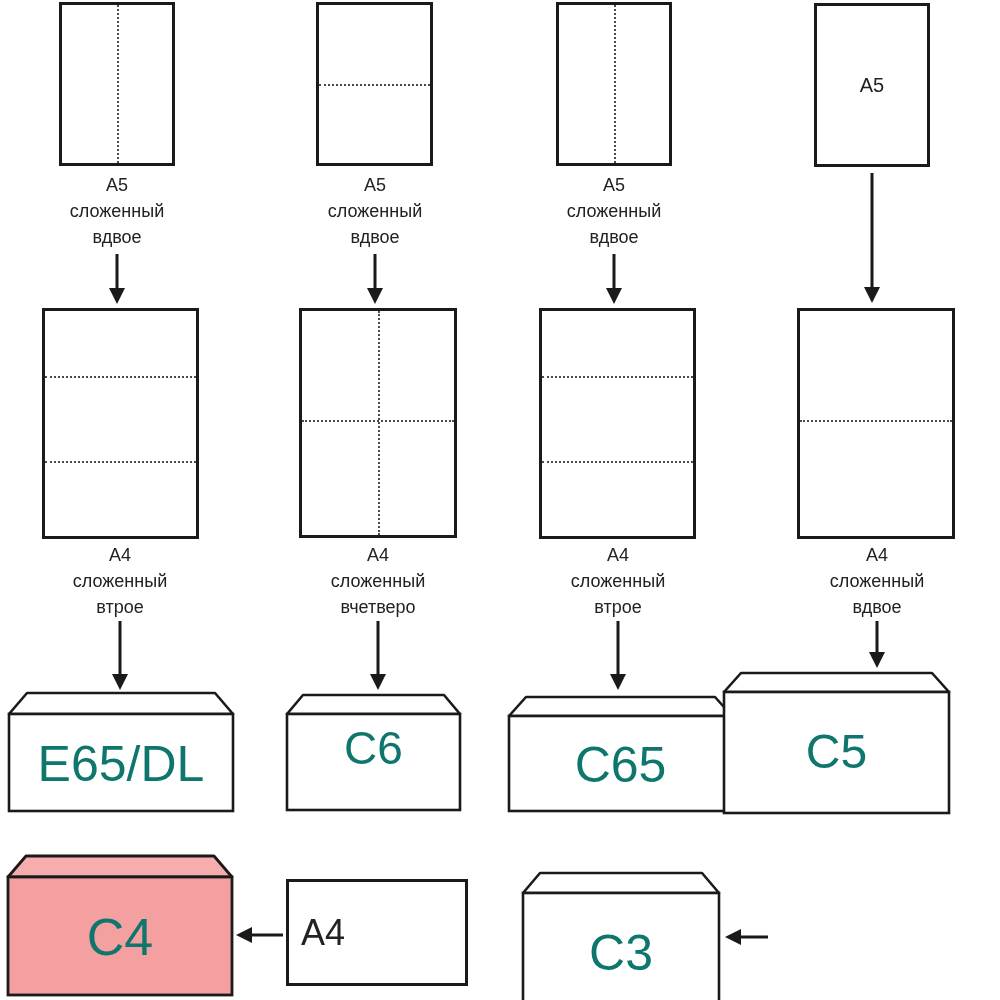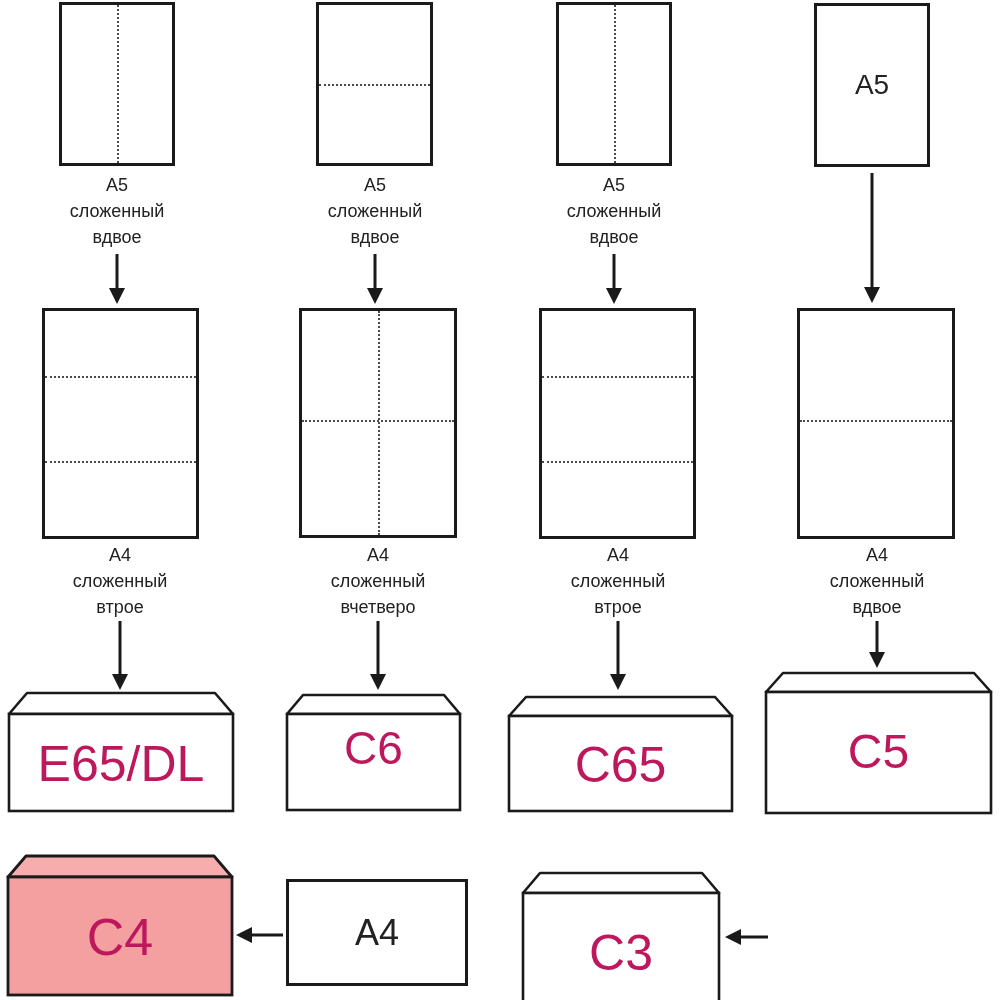--- a/index.html
+++ b/index.html
@@ -37,21 +37,21 @@
     left: 0; right: 0;
     height: 0;
     border-top: 2px dotted var(--fold-line);
   }
   .sheet-label {
     position: absolute;
     inset: 0;
     display: flex;
     align-items: center;
     justify-content: center;
-    font-size: 28px;
+    font-size: 20px;
     color: var(--text);
   }
   
   .caption {
     position: absolute;
     width: 220px;
     text-align: center;
     font-size: 18px;
     line-height: 26px;
     color: var(--text);
@@ -100,32 +100,32 @@
   }
   
   .envelope { position: absolute; }
   .envelope svg { position: absolute; inset: 0; display: block; }
   .env-label {
     position: absolute;
     left: 0; right: 0; bottom: 0;
     display: flex;
     align-items: center;
     justify-content: center;
-    color: #be185d;
+    color: #0f766e;
   }
   
   .flat-rect {
     position: absolute;
     background: #ffffff;
     border: 3px solid var(--outline);
     display: flex;
     align-items: center;
-    justify-content: center;
     font-size: 36px;
     color: var(--text);
+    padding-left: 12px;
   }
 </style>
 </head>
 <body>
 
 <div class="stage">
 
   <div class="sheet" style="left:59px; top:2px; width:116px; height:164px;">
     <div class="fold-v"></div>
   </div>
@@ -243,21 +243,21 @@
   </div>
 
   <div class="envelope" style="left:507px; top:695px; width:227px; height:118px;">
     <svg width="227" height="118" viewBox="0 0 227 118">
       <polygon points="2,21 19,2 208,2 225,21" style="fill:#ffffff; stroke:var(--outline); stroke-width:2.6; stroke-linejoin:round;"></polygon>
       <rect x="2" y="21" width="223" height="95" style="fill:#ffffff; stroke:var(--outline); stroke-width:2.6;"></rect>
     </svg>
     <div class="env-label" style="top:21px; font-size:50px;">C65</div>
   </div>
 
-  <div class="envelope" style="left:764px; top:671px; width:229px; height:140px;">
+  <div class="envelope" style="left:722px; top:671px; width:229px; height:140px;">
     <svg width="229" height="144" viewBox="0 0 229 144">
       <polygon points="2,21 19,2 210,2 227,21" style="fill:#ffffff; stroke:var(--outline); stroke-width:2.6; stroke-linejoin:round;"></polygon>
       <rect x="2" y="21" width="225" height="121" style="fill:#ffffff; stroke:var(--outline); stroke-width:2.6;"></rect>
     </svg>
     <div class="env-label" style="top:21px; font-size:48px;">C5</div>
   </div>
 
   <div class="envelope" style="left:6px; top:854px; width:228px; height:143px;">
     <svg width="228" height="143" viewBox="0 0 228 143">
       <polygon points="2,23 20,2 208,2 226,23" style="fill:var(--c4-flap); stroke:var(--outline); stroke-width:2.8; stroke-linejoin:round;"></polygon>

